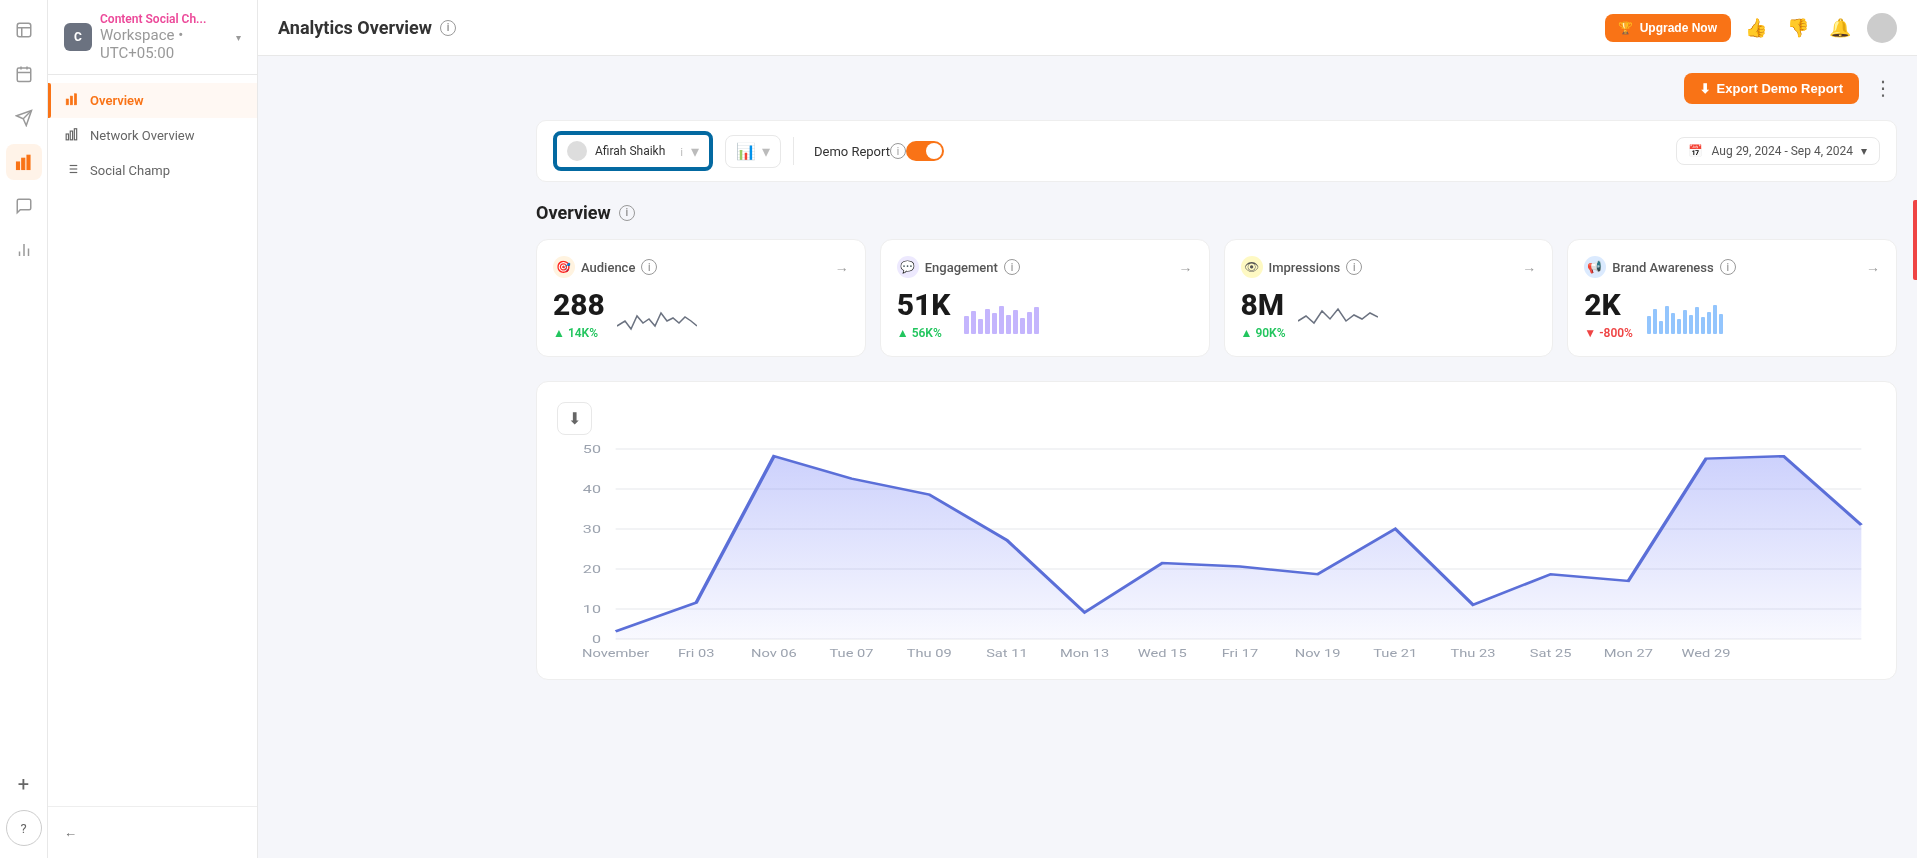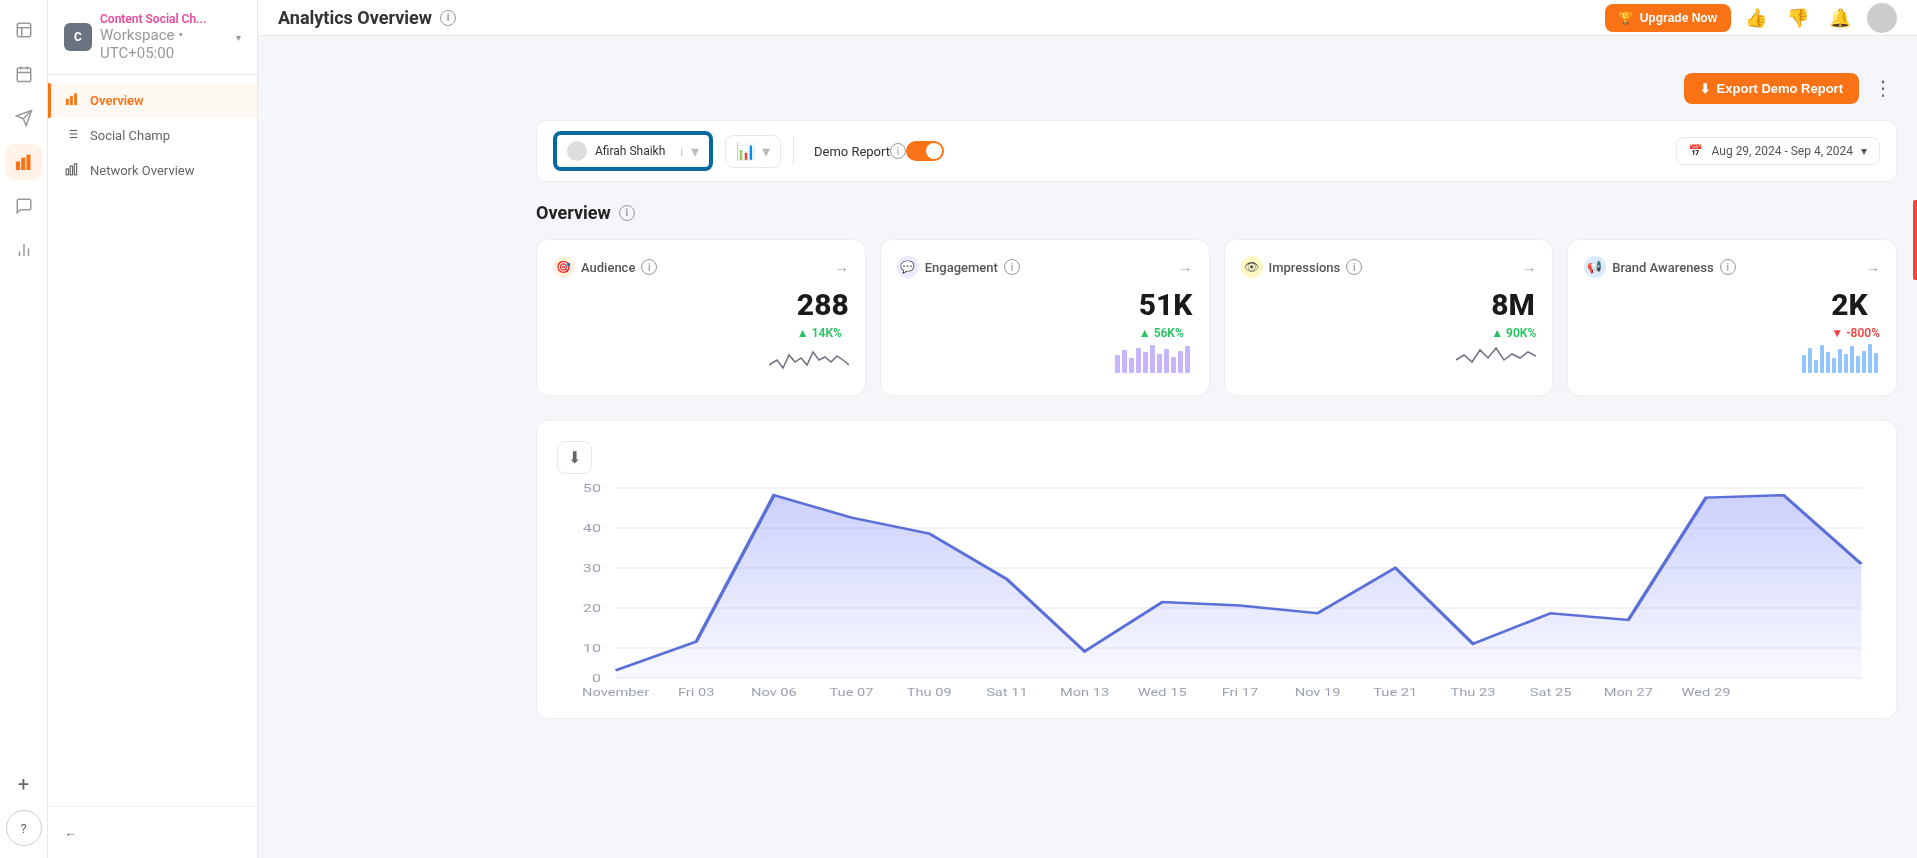--- a/index.html
+++ b/index.html
@@ -102,21 +102,21 @@
       border-radius: 0 2px 2px 0;
     }
     .nav-icon { font-size: 14px; width: 16px; text-align: center; }
 
     
     .topbar {
       position: fixed;
       top: 0;
       left: 258px;
       right: 0;
-      height: 36px;
+      height: 56px;
       background: #fff;
       border-bottom: 1px solid #e8e8e8;
       display: flex;
       align-items: center;
       padding: 0 20px;
       z-index: 100;
     }
     .topbar-title {
       font-size: 18px;
       font-weight: 700;
@@ -347,21 +347,20 @@
       display: flex;
       align-items: center;
       gap: 3px;
     }
     .stat-change.positive { color: #22c55e; }
     .stat-change.negative { color: #ef4444; }
     .stat-card-body {
       display: flex;
       align-items: flex-end;
       justify-content: space-between;
-      flex-direction: column;
     }
     .stat-sparkline { flex: 1; margin-left: 12px; }
 
     
     .chart-card {
       background: #fff;
       border-radius: 12px;
       padding: 20px;
       border: 1px solid #eee;
     }
@@ -466,43 +465,43 @@
   <nav class="sidebar-nav">
     <div class="nav-item active">
       <span class="nav-icon">
         <svg width="14" height="14" viewBox="0 0 24 24" fill="#f97316" stroke="#f97316" stroke-width="1">
             <rect x="2" y="12" width="4" height="10"></rect>
             <rect x="9" y="7" width="4" height="15"></rect>
             <rect x="16" y="3" width="4" height="19"></rect>
           </svg>
       </span>
       <span>Overview</span>
+    </div>
+    <div class="nav-item">
+      <span class="nav-icon">
+        <svg width="14" height="14" viewBox="0 0 24 24" fill="none" stroke="currentColor" stroke-width="2">
+            <rect x="2" y="12" width="4" height="10"></rect>
+            <rect x="9" y="7" width="4" height="15"></rect>
+            <rect x="16" y="3" width="4" height="19"></rect>
+          </svg>
+      </span>
+      <span>Network Overview</span>
     </div>
     <div class="nav-item">
       <span class="nav-icon">
         <svg width="14" height="14" viewBox="0 0 24 24" fill="none" stroke="currentColor" stroke-width="2">
             <line x1="8" y1="6" x2="21" y2="6"></line>
             <line x1="8" y1="12" x2="21" y2="12"></line>
             <line x1="8" y1="18" x2="21" y2="18"></line>
             <line x1="3" y1="6" x2="3.01" y2="6"></line>
             <line x1="3" y1="12" x2="3.01" y2="12"></line>
             <line x1="3" y1="18" x2="3.01" y2="18"></line>
           </svg>
       </span>
       <span>Social Champ</span>
-    </div>
-    <div class="nav-item">
-      <span class="nav-icon">
-        <svg width="14" height="14" viewBox="0 0 24 24" fill="none" stroke="currentColor" stroke-width="2">
-            <rect x="2" y="12" width="4" height="10"></rect>
-            <rect x="9" y="7" width="4" height="15"></rect>
-            <rect x="16" y="3" width="4" height="19"></rect>
-          </svg>
-      </span>
-      <span>Network Overview</span>
     </div>
   </nav>
 
   <div style="margin-top:auto;padding:12px 16px;border-top:1px solid #eee;">
     <div class="nav-item" style="padding:6px 0;">
       <span>←</span>
     </div>
   </div>
 </div>
 

